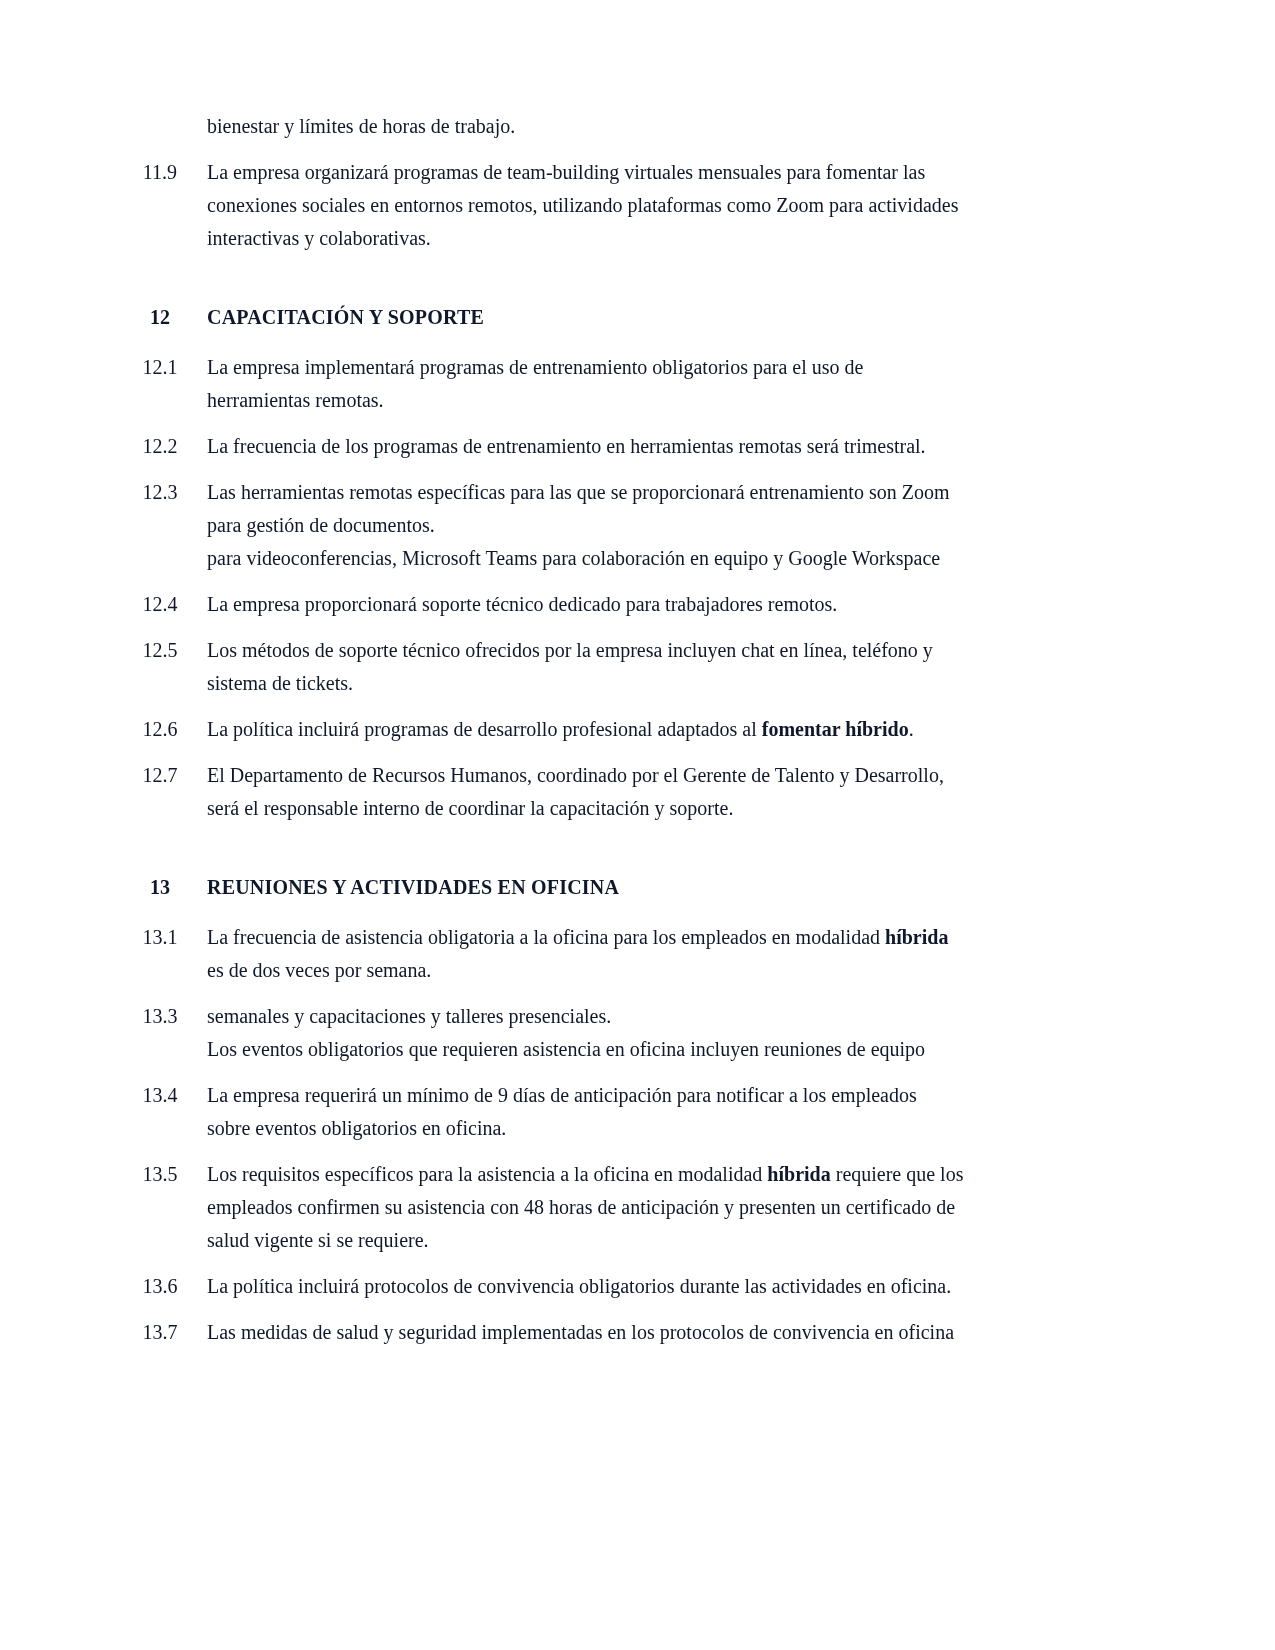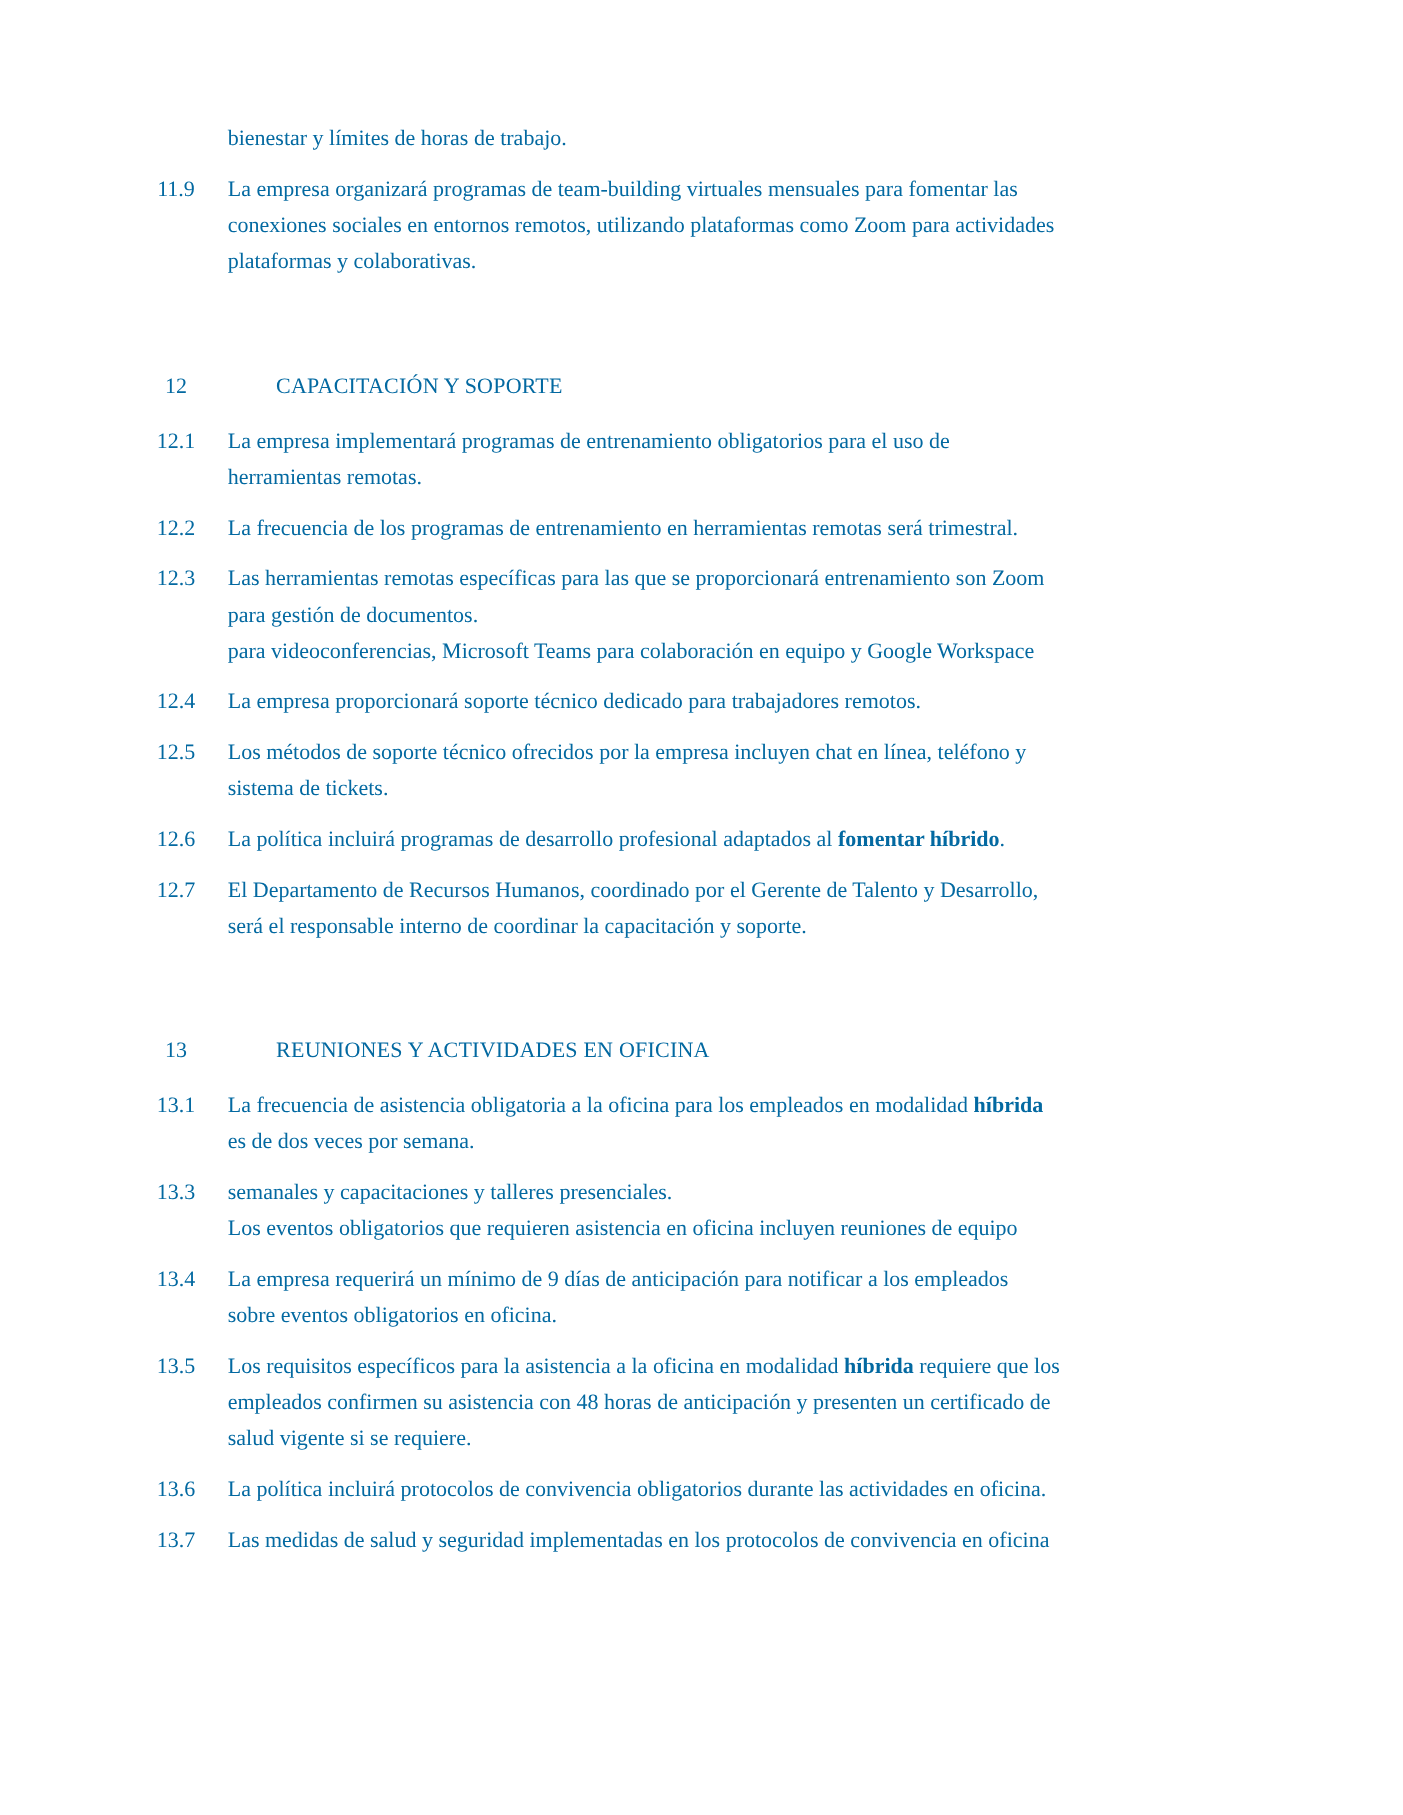--- a/index.html
+++ b/index.html
@@ -6,21 +6,21 @@
     margin: 0;
     padding: 0;
     background: #e6e6e6;
   }
   .page {
     position: relative;
     width: 1275px;
     height: 1650px;
     margin: 0 auto;
     background: #ffffff;
-    color: #0369a1;
+    color: #0f172a;
     font-family: "Liberation Serif", "DejaVu Serif", serif;
     font-size: 20px;
     line-height: 33px;
     box-sizing: border-box;
     padding: 110px 150px 0 137px;
     overflow: hidden;
   }
   .row {
     display: flex;
     margin-bottom: 13px;
@@ -28,24 +28,23 @@
   .num {
     flex: none;
     width: 46px;
     text-align: center;
   }
   .text {
     margin-left: 24px;
     max-width: 940px;
   }
   .heading-row {
-    margin-top: 80px;
+    margin-top: 46px;
     margin-bottom: 17px;
-    font-weight: normal;
-    gap: 44px;
+    font-weight: bold;
   }
   .heading-row .text {
     letter-spacing: 0.2px;
   }
   .bold {
     font-weight: bold;
   }
   .line {
     display: block;
   }
@@ -59,21 +58,21 @@
         <div class="num"></div>
         <div class="text">
           <div class="line"><span>bienestar y límites de horas de trabajo.</span></div>
         </div>
       </div>
       <div class="row item-row">
         <div class="num">11.9</div>
         <div class="text">
           <div class="line"><span>La empresa organizará programas de team-building virtuales mensuales para fomentar las</span></div>
           <div class="line"><span>conexiones sociales en entornos remotos, utilizando plataformas como Zoom para actividades</span></div>
-          <div class="line"><span>plataformas y colaborativas.</span></div>
+          <div class="line"><span>interactivas y colaborativas.</span></div>
         </div>
       </div>
       <div class="row heading-row">
         <div class="num">12</div>
         <div class="text">CAPACITACIÓN Y SOPORTE</div>
       </div>
       <div class="row item-row">
         <div class="num">12.1</div>
         <div class="text">
           <div class="line"><span>La empresa implementará programas de entrenamiento obligatorios para el uso de</span></div>

